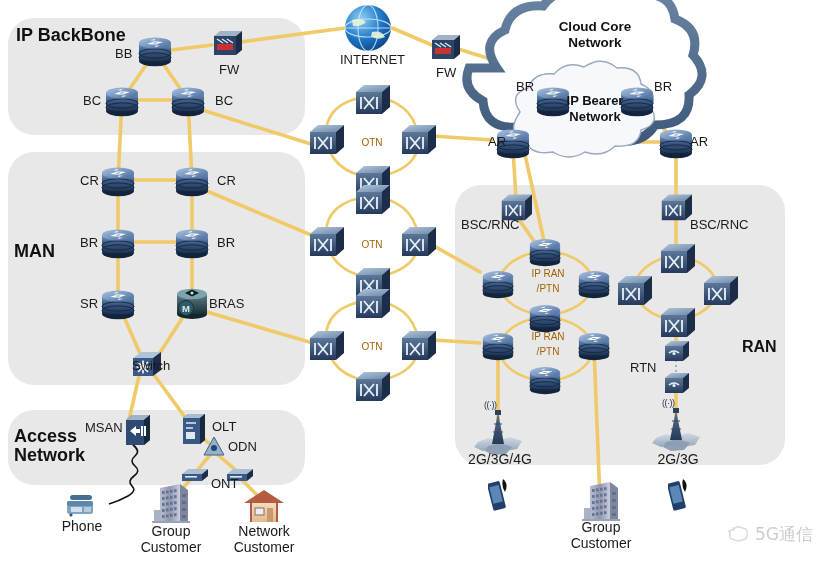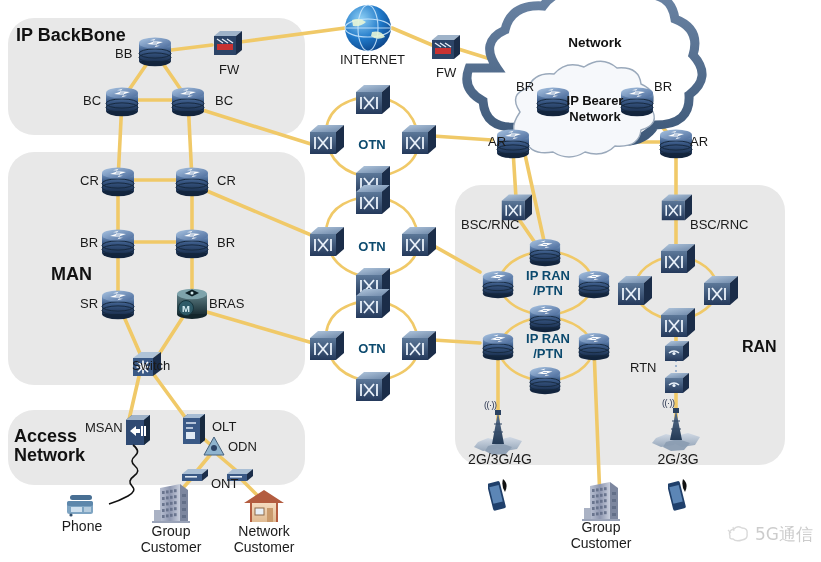--- a/index.html
+++ b/index.html
@@ -8,21 +8,21 @@
        font-family:"Liberation Sans","DejaVu Sans",sans-serif;color:#1b1b1b;}
   #stage{position:absolute;left:0;top:0;width:821px;height:562px;}
   svg.layer{position:absolute;left:0;top:0;width:821px;height:562px;}
   #links{z-index:1;}
   #icons{z-index:2;}
   #labels{position:absolute;left:0;top:0;width:821px;height:562px;z-index:3;}
   .panel{position:absolute;background:#e8e8e8;border-radius:26px;z-index:0;}
   .lbl{position:absolute;white-space:nowrap;line-height:1.08;}
   .zone-title{font-size:18px;font-weight:bold;color:#111;}
   .node-lbl{font-size:13px;color:#1a1a1a;}
-  .ring-lbl{font-size:13px;color:#0c4a6e;text-align:center;font-weight:bold;}
+  .ring-lbl{font-size:10px;color:#a16207;text-align:center;font-weight:normal;}
   .cust-lbl{font-size:14px;color:#1a1a1a;text-align:center;}
   .cloud-title{font-size:13.5px;font-weight:bold;color:#111;text-align:center;}
   .bearer-title{font-size:13px;font-weight:bold;color:#111;text-align:center;}
   .ran-title{font-size:16px;font-weight:bold;color:#111;}
   .wave{font-size:9px;color:#2a3550;letter-spacing:-0.5px;}
   #watermark{position:absolute;right:8px;bottom:16px;z-index:5;
              display:flex;align-items:center;gap:5px;opacity:.5;}
   #watermark .wm-txt{font-size:17px;color:#9a9a9a;
              font-family:"DejaVu Sans","Liberation Sans",sans-serif;}
 </style>
@@ -431,25 +431,26 @@
     </g>
 
     <use href="#icoMobile" x="488" y="478" width="20" height="34"></use>
     <use href="#icoBuilding" x="580" y="478" width="42" height="46"></use>
     <use href="#icoMobile" x="668" y="478" width="20" height="34"></use>
   </svg>
 
   <div id="labels">
 
     <div class="lbl zone-title" style="left:16px;top:26px;">IP BackBone</div>
-    <div class="lbl zone-title" style="left:14px;top:265px;margin-left:37px;">MAN</div>
+    <div class="lbl zone-title" style="left:14px;top:242px;">MAN</div>
     <div class="lbl zone-title" style="left:14px;top:427px;">Access</div>
     <div class="lbl zone-title" style="left:14px;top:446px;">Network</div>
     <div class="lbl ran-title" style="left:742px;top:338px;">RAN</div>
 
+    <div class="lbl cloud-title" style="left:530px;top:20px;width:130px;">Cloud Core</div>
     <div class="lbl cloud-title" style="left:530px;top:36px;width:130px;">Network</div>
     <div class="lbl bearer-title" style="left:541px;top:94px;width:108px;">IP Bearer</div>
     <div class="lbl bearer-title" style="left:541px;top:110px;width:108px;">Network</div>
 
     <div class="lbl node-lbl" style="left:115px;top:47px;">BB</div>
     <div class="lbl node-lbl" style="left:219px;top:63px;">FW</div>
     <div class="lbl node-lbl" style="left:340px;top:53px;">INTERNET</div>
     <div class="lbl node-lbl" style="left:436px;top:66px;">FW</div>
     <div class="lbl node-lbl" style="left:83px;top:94px;">BC</div>
     <div class="lbl node-lbl" style="left:215px;top:94px;">BC</div>

